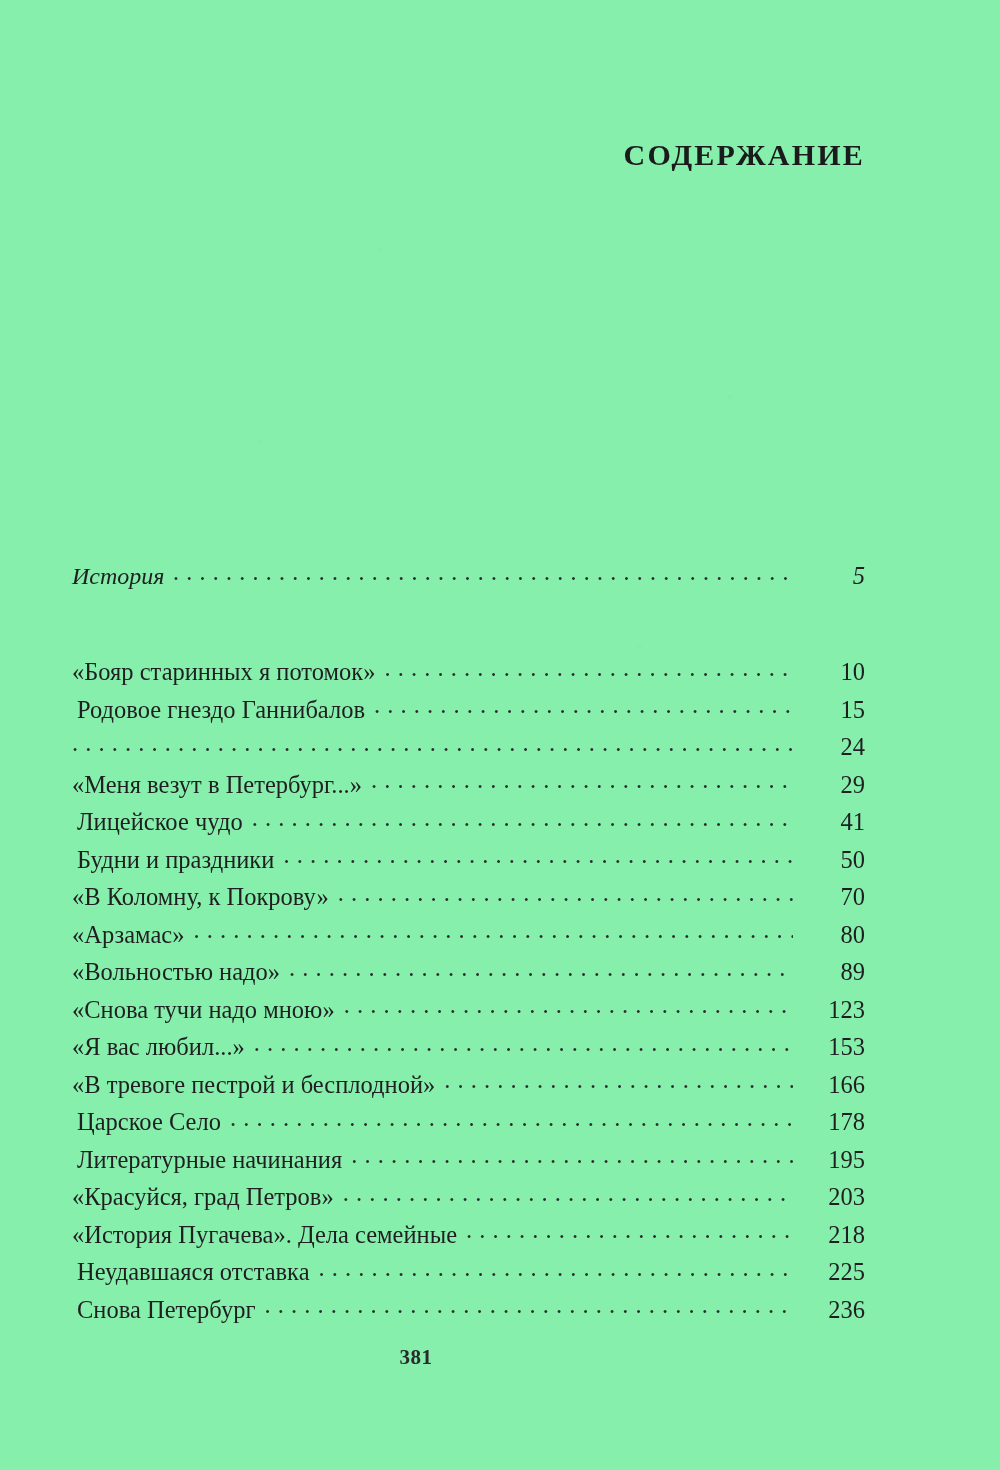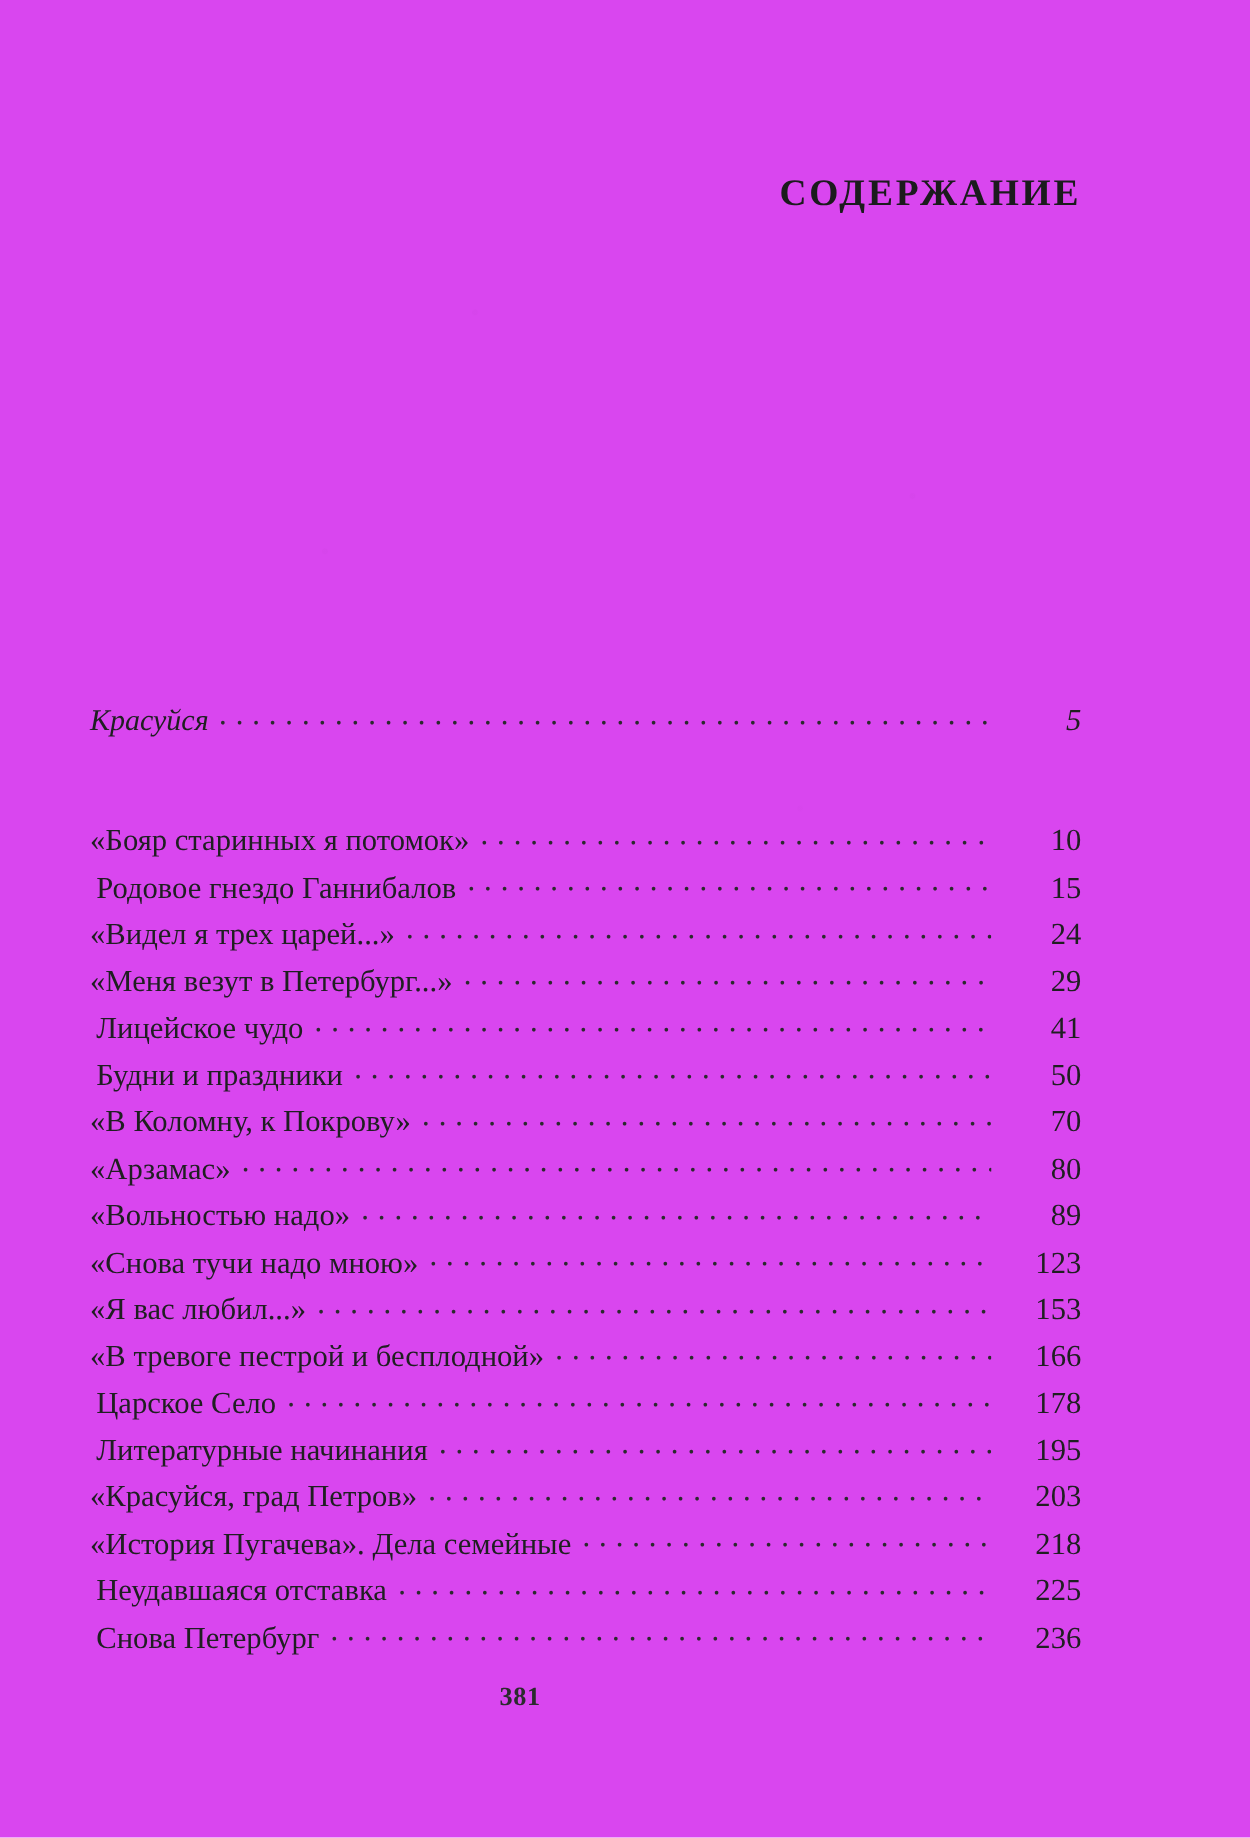--- a/index.html
+++ b/index.html
@@ -6,21 +6,21 @@
   html, body {
     margin: 0;
     padding: 0;
     background: #ffffff;
   }
   .page {
     position: relative;
     width: 1000px;
     height: 1470px;
     margin: 0 auto;
-    background: #d946ef;
+    background: #86efac;
     overflow: hidden;
     font-family: "Liberation Serif", "DejaVu Serif", serif;
     color: #1d1d1f;
   }
 
   
   .toc-title {
     position: absolute;
     top: 118px;
     left: 72px;
@@ -124,38 +124,37 @@
 
 <div class="page">
 
   <div class="scan-noise"></div>
 
   <h1 class="toc-title">СОДЕРЖАНИЕ</h1>
 
   <div class="toc-list">
 
     <div class="toc-row intro">
-      <span class="entry-label">Красуйся</span>
+      <span class="entry-label">История</span>
       <span class="leader"></span>
       <span class="entry-page">5</span>
     </div>
 
     <div id="entry-rows">
         <div class="toc-row">
           <span class="entry-label">«Бояр старинных я потомок»</span>
           <span class="leader"></span>
           <span class="entry-page">10</span>
         </div>
         <div class="toc-row no-quote">
           <span class="entry-label">Родовое гнездо Ганнибалов</span>
           <span class="leader"></span>
           <span class="entry-page">15</span>
         </div>
         <div class="toc-row">
-          <span class="entry-label">«Видел я трех царей...»</span>
           <span class="leader"></span>
           <span class="entry-page">24</span>
         </div>
         <div class="toc-row">
           <span class="entry-label">«Меня везут в Петербург...»</span>
           <span class="leader"></span>
           <span class="entry-page">29</span>
         </div>
         <div class="toc-row no-quote">
           <span class="entry-label">Лицейское чудо</span>

